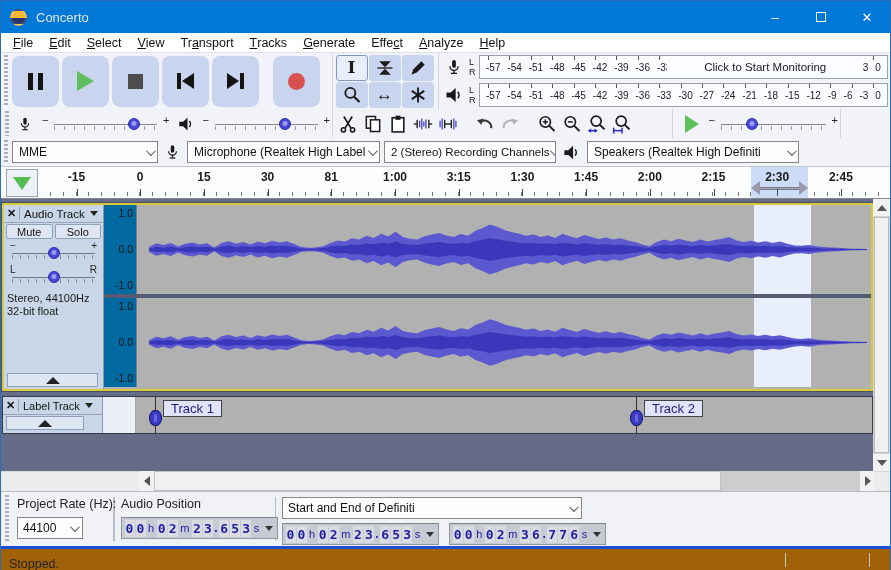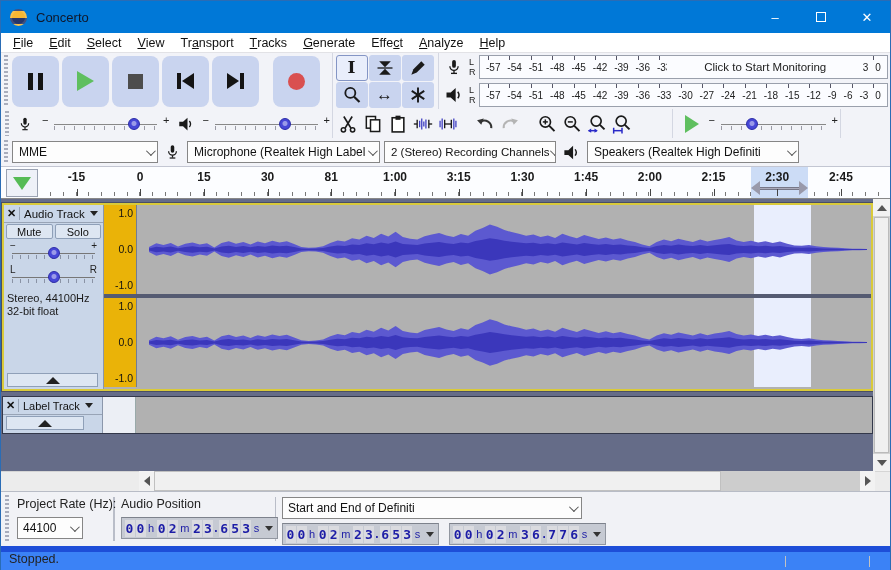--- a/index.html
+++ b/index.html
@@ -4,21 +4,21 @@
 <style>
   * { margin:0; padding:0; box-sizing:border-box; }
   html,body { width:891px; height:570px; overflow:hidden; }
   body { font-family:"Liberation Sans", sans-serif; background:#e8e8e8; }
   #window { position:relative; width:891px; height:570px; background:#f2f3f8; border:1px solid #2a6cb5; }
 
   
   .titlebar { position:absolute; left:0; top:0; width:100%; height:32px; background:#0078d7; display:flex; align-items:center; }
   .app-icon { width:17px; height:17px; margin:0 9px 0 9px; border-radius:50%;
     background:linear-gradient(180deg,#f7b733 52%,#24356b 52%); border:2px solid #fff2; }
-  .title-text { color:#0f172a; font-size:13px; }
+  .title-text { color:#e5e5e5; font-size:13px; }
   .win-controls { position:absolute; right:0; top:0; height:32px; display:flex; }
   .win-btn { width:46px; height:32px; display:flex; align-items:center; justify-content:center; color:#fff; font-size:13px; }
   .max-glyph { width:10px; height:10px; border:1px solid #fff; display:inline-block; }
 
   
   .menubar { position:absolute; left:0; top:32px; width:100%; height:20px; background:#ffffff; display:flex; align-items:center; padding-left:4px; border-bottom:1px solid #e2e2e6; }
   .menu-item { font-size:12.5px; color:#111; padding:0 8px; height:20px; display:flex; align-items:center; }
   .menu-item u { text-decoration:underline; }
 
   
@@ -131,21 +131,21 @@
   .cp-sticks { position:absolute; left:8px; right:8px; top:15px; height:4px;
     background:repeating-linear-gradient(90deg,#8a93a5 0 1px,transparent 1px 8px); }
   .cp-thumb { position:absolute; top:7px; left:50%; width:12px; height:12px; margin-left:-6px; border-radius:50%;
     background:radial-gradient(circle at 50% 45%, #9a9ae8 0 2px, #4747d6 3px); border:1px solid #2a2aa8; }
   .cp-info { font-size:11px; color:#1a1a1a; padding:4px 3px 0 3px; line-height:13px; }
   .cp-collapse { position:absolute; left:3px; right:5px; bottom:2px; height:14px; background:#dde6f2; border:1px solid #8fa0b8; display:flex; align-items:center; justify-content:center; }
   .tri-up-sm { width:0; height:0; border-bottom:7px solid #222; border-left:7px solid transparent; border-right:7px solid transparent; }
   .track-body { flex:1; display:flex; flex-direction:column; }
   .chan { display:flex; height:89px; }
   .chan-sep { height:4px; background:#555b72; }
-  .vruler { width:33px; background:#eab308; border-right:1px solid #737d92; position:relative; flex:none; }
+  .vruler { width:33px; background:#0369a1; border-right:1px solid #737d92; position:relative; flex:none; }
   .vr-lab { position:absolute; right:3px; font-size:10.5px; color:#111; }
   .wave-area { position:relative; flex:1; background:#b1b1b1; overflow:hidden; }
   .wave-sel { position:absolute; top:0; bottom:0; left:617px; width:57px; background:#e9eefd; }
   .wave-svg { position:absolute; left:0; top:0; }
 
   
   .label-track { position:absolute; left:1px; top:197px; width:871px; height:38px; background:#b1b1b1; border:1px solid #33384a; display:flex; }
   .lt-ctrl { width:100px; background:#c9d6e8; border-right:1px solid #8b97ab; display:flex; flex-direction:column; flex:none; }
   .lt-collapse { margin:1px 3px; height:14px; background:#dde6f2; border:1px solid #8fa0b8; display:flex; align-items:center; justify-content:center; width:78px; }
   .lt-strip { width:33px; background:#eceff5; border-right:1px solid #9aa; flex:none; }
@@ -165,21 +165,21 @@
   .sb-select { height:22px; background:#fdfdfd; border:1px solid #868686; display:flex; align-items:center; font-size:12px; color:#111; padding:0 5px; }
   .sb-select .chev { margin-left:auto; }
   .timefield { height:22px; background:#c6cad3; border:1px solid #9196a0; border-top-color:#7d828c; display:inline-flex; align-items:center; padding:0 2px; }
   .tf-digit { width:10px; height:17px; margin:0 0.5px; background:#dadbe0; color:#1d1da6; font-weight:bold; font-size:13px; font-family:"DejaVu Sans Mono",monospace; display:flex; align-items:center; justify-content:center; }
   .tf-unit { color:#1d1da6; font-size:11px; margin:0 2px; }
   .tf-dot { color:#1d1da6; font-size:12px; font-weight:bold; margin:0 1px; }
   .tf-caret { width:0; height:0; border-top:5px solid #333; border-left:4px solid transparent; border-right:4px solid transparent; margin:0 2px 0 4px; }
   .range-row { display:flex; gap:10px; }
 
   
-  .statusbar { position:absolute; left:0; top:545px; width:100%; height:25px; background:#3b82f6; border-top:6px solid #1d4ed8; display:flex; align-items:flex-start; }
+  .statusbar { position:absolute; left:0; top:545px; width:100%; height:25px; background:#a16207; border-top:3px solid #1d4ed8; display:flex; align-items:flex-end; }
   .status-text { font-size:12.5px; color:#222; padding-left:8px; }
   .st-div { position:absolute; top:4px; bottom:4px; width:1px; background:#c2c2c2; }
 
   svg .stroke { stroke:#1a1a1a; fill:none; }
 </style>
 </head>
 <body>
 
 <div id="window">
 
@@ -668,20 +668,32 @@
           <div class="cp-title" style="font-size:11px">
             <span>Label Track</span>
             <span class="cp-caret"></span>
           </div>
         </div>
         <div class="lt-collapse">
             <span class="tri-up-sm"></span>
           </div>
       </div>
       <div class="lt-strip"></div>
+      <div class="lt-content" id="lt-content">
+          <div class="lt-marker" style="left: 19px;">
+            <span class="lt-stem"></span>
+            <span class="lt-glyph"></span>
+            <span class="lt-text">Track 1</span>
+          </div>
+          <div class="lt-marker" style="left: 500px;">
+            <span class="lt-stem"></span>
+            <span class="lt-glyph"></span>
+            <span class="lt-text">Track 2</span>
+          </div>
+        </div>
     </div>
 
     <div class="vscroll">
       <div class="vs-arrow" style="top:0">
           <span class="tri-up" style="border-bottom-color:#555;border-bottom-width:6px"></span>
         </div>
       <div class="vs-thumb"></div>
       <div class="vs-arrow" style="top:255px">
           <span class="tri-down"></span>
         </div>

